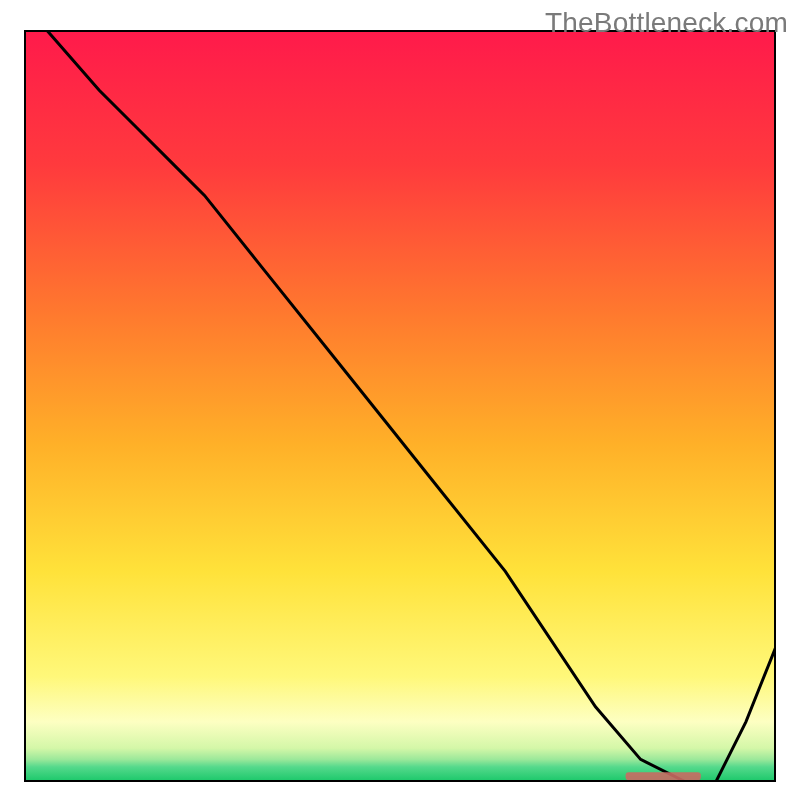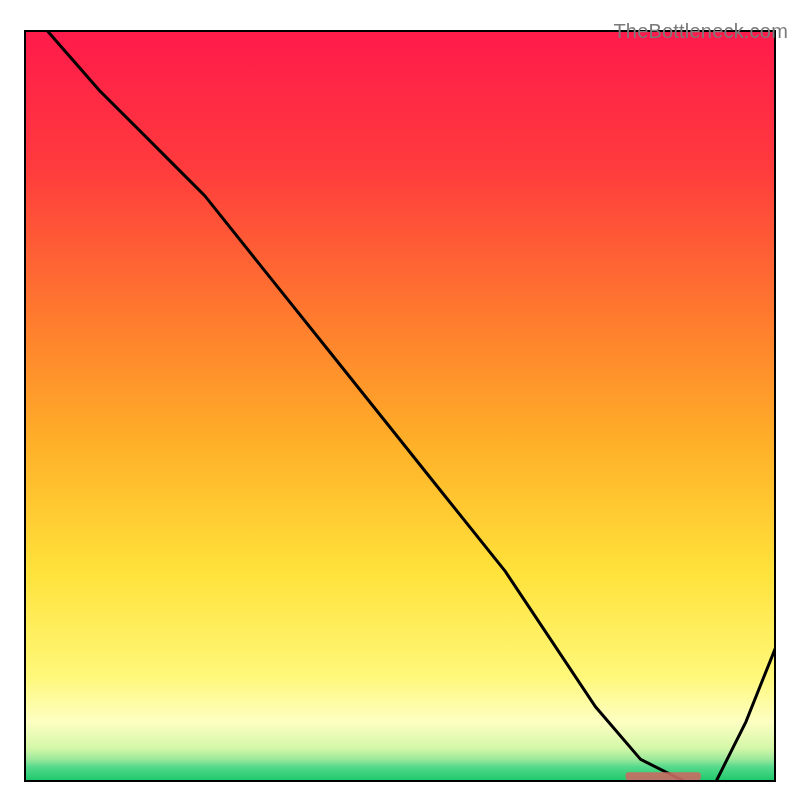--- a/index.html
+++ b/index.html
@@ -6,23 +6,23 @@
     margin: 0;
     padding: 0;
     width: 800px;
     height: 800px;
     background: #ffffff;
     font-family: Arial, Helvetica, sans-serif;
     overflow: hidden;
   }
   .attribution {
     position: absolute;
-    top: 20px;
+    top: 7px;
     right: 12px;
-    font-size: 20px;
+    font-size: 28px;
     color: #7a7a7a;
     letter-spacing: 0.2px;
     z-index: 5;
   }
   .frame {
     position: absolute;
     left: 24px;
     top: 30px;
     width: 752px;
     height: 752px;

